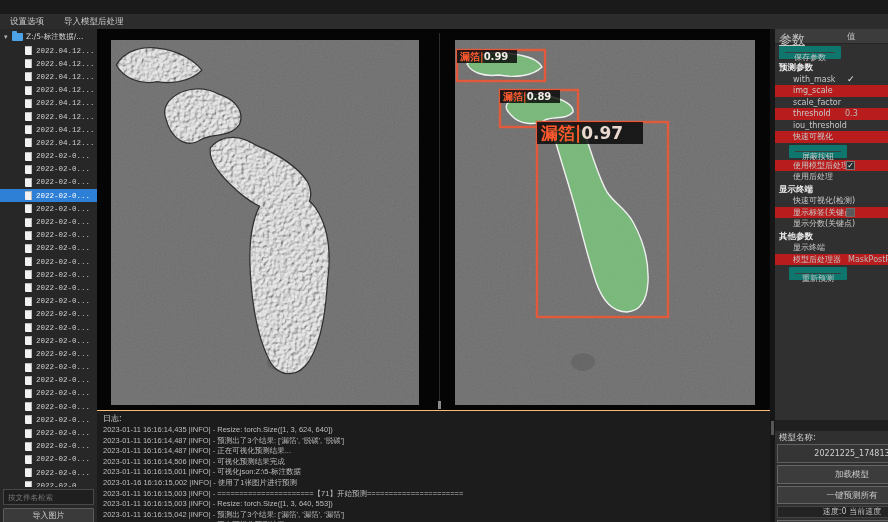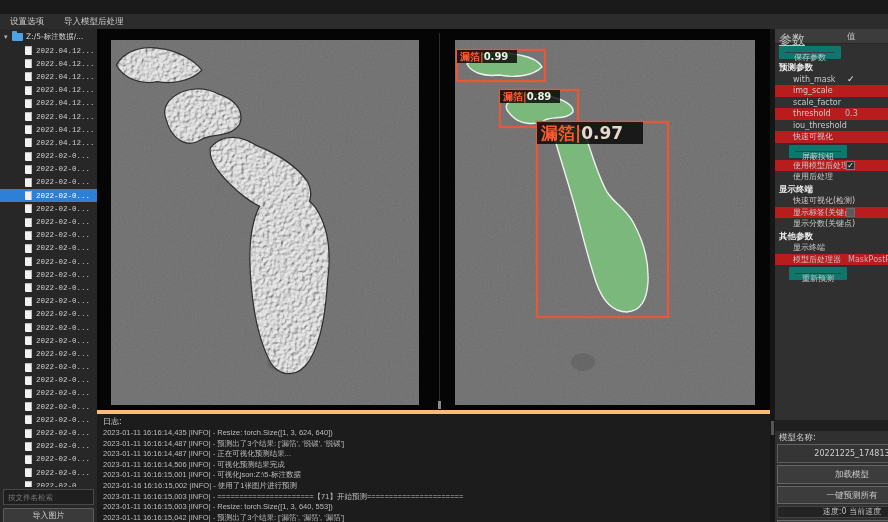--- a/index.html
+++ b/index.html
@@ -36,21 +36,21 @@
   .panel-left { left:97px; width:340px; }
   .panel-right { left:443px; width:327px;text-align:right; }
   .img-canvas { position:absolute; }
   .img-left { left:14px; top:11px; width:308px; height:365px; }
   .img-right { left:12px; top:11px; width:300px; height:365px; }
   .img-divider { position:absolute; left:437px; top:29px; width:6px; height:381px; background:#050505; }
   .img-divider .vline { position:absolute; left:2px; top:4px; width:1px; height:373px; background:#4f4f4f; opacity:.55; }
   .img-divider .handle { position:absolute; left:1px; top:372px; width:3px; height:8px; background:#8a8a8a; }
 
   
-  .log-area { position:absolute; left:97px; top:410px; width:673px; height:112px; background:#1c1c1c; border-top:4px solid #fdba74; overflow:hidden; }
+  .log-area { position:absolute; left:97px; top:410px; width:673px; height:112px; background:#1c1c1c; border-top:1px solid #fdba74; overflow:hidden; }
   .log-title { position:absolute; left:6px; top:2px; font-size:8px; color:#cfcfcf; }
   .log-lines { position:absolute; left:6px; top:14px; width:660px; }
   .log-line { font-family:Liberation Sans, sans-serif; font-size:7.5px; line-height:10.6px; color:#bdbdbd; white-space:nowrap; overflow:hidden; }
 
   
   .vsplit { position:absolute; left:770px; top:29px; width:5px; height:493px; background:#161616; }
   .vsplit .grip { position:absolute; left:1px; top:392px; width:3px; height:14px; background:#565656; }
   .rightpanel { position:absolute; left:775px; top:29px; width:113px; height:493px; background:#303030; overflow:hidden; }
   .rp-header { height:15px; background:#3c3c3c; border-bottom:1px solid #262626; position:relative; }
   .rp-header .h1 { position:absolute; left:4px; top:2px; font-size:13px; color:#c5c5c5;text-decoration:underline; }

